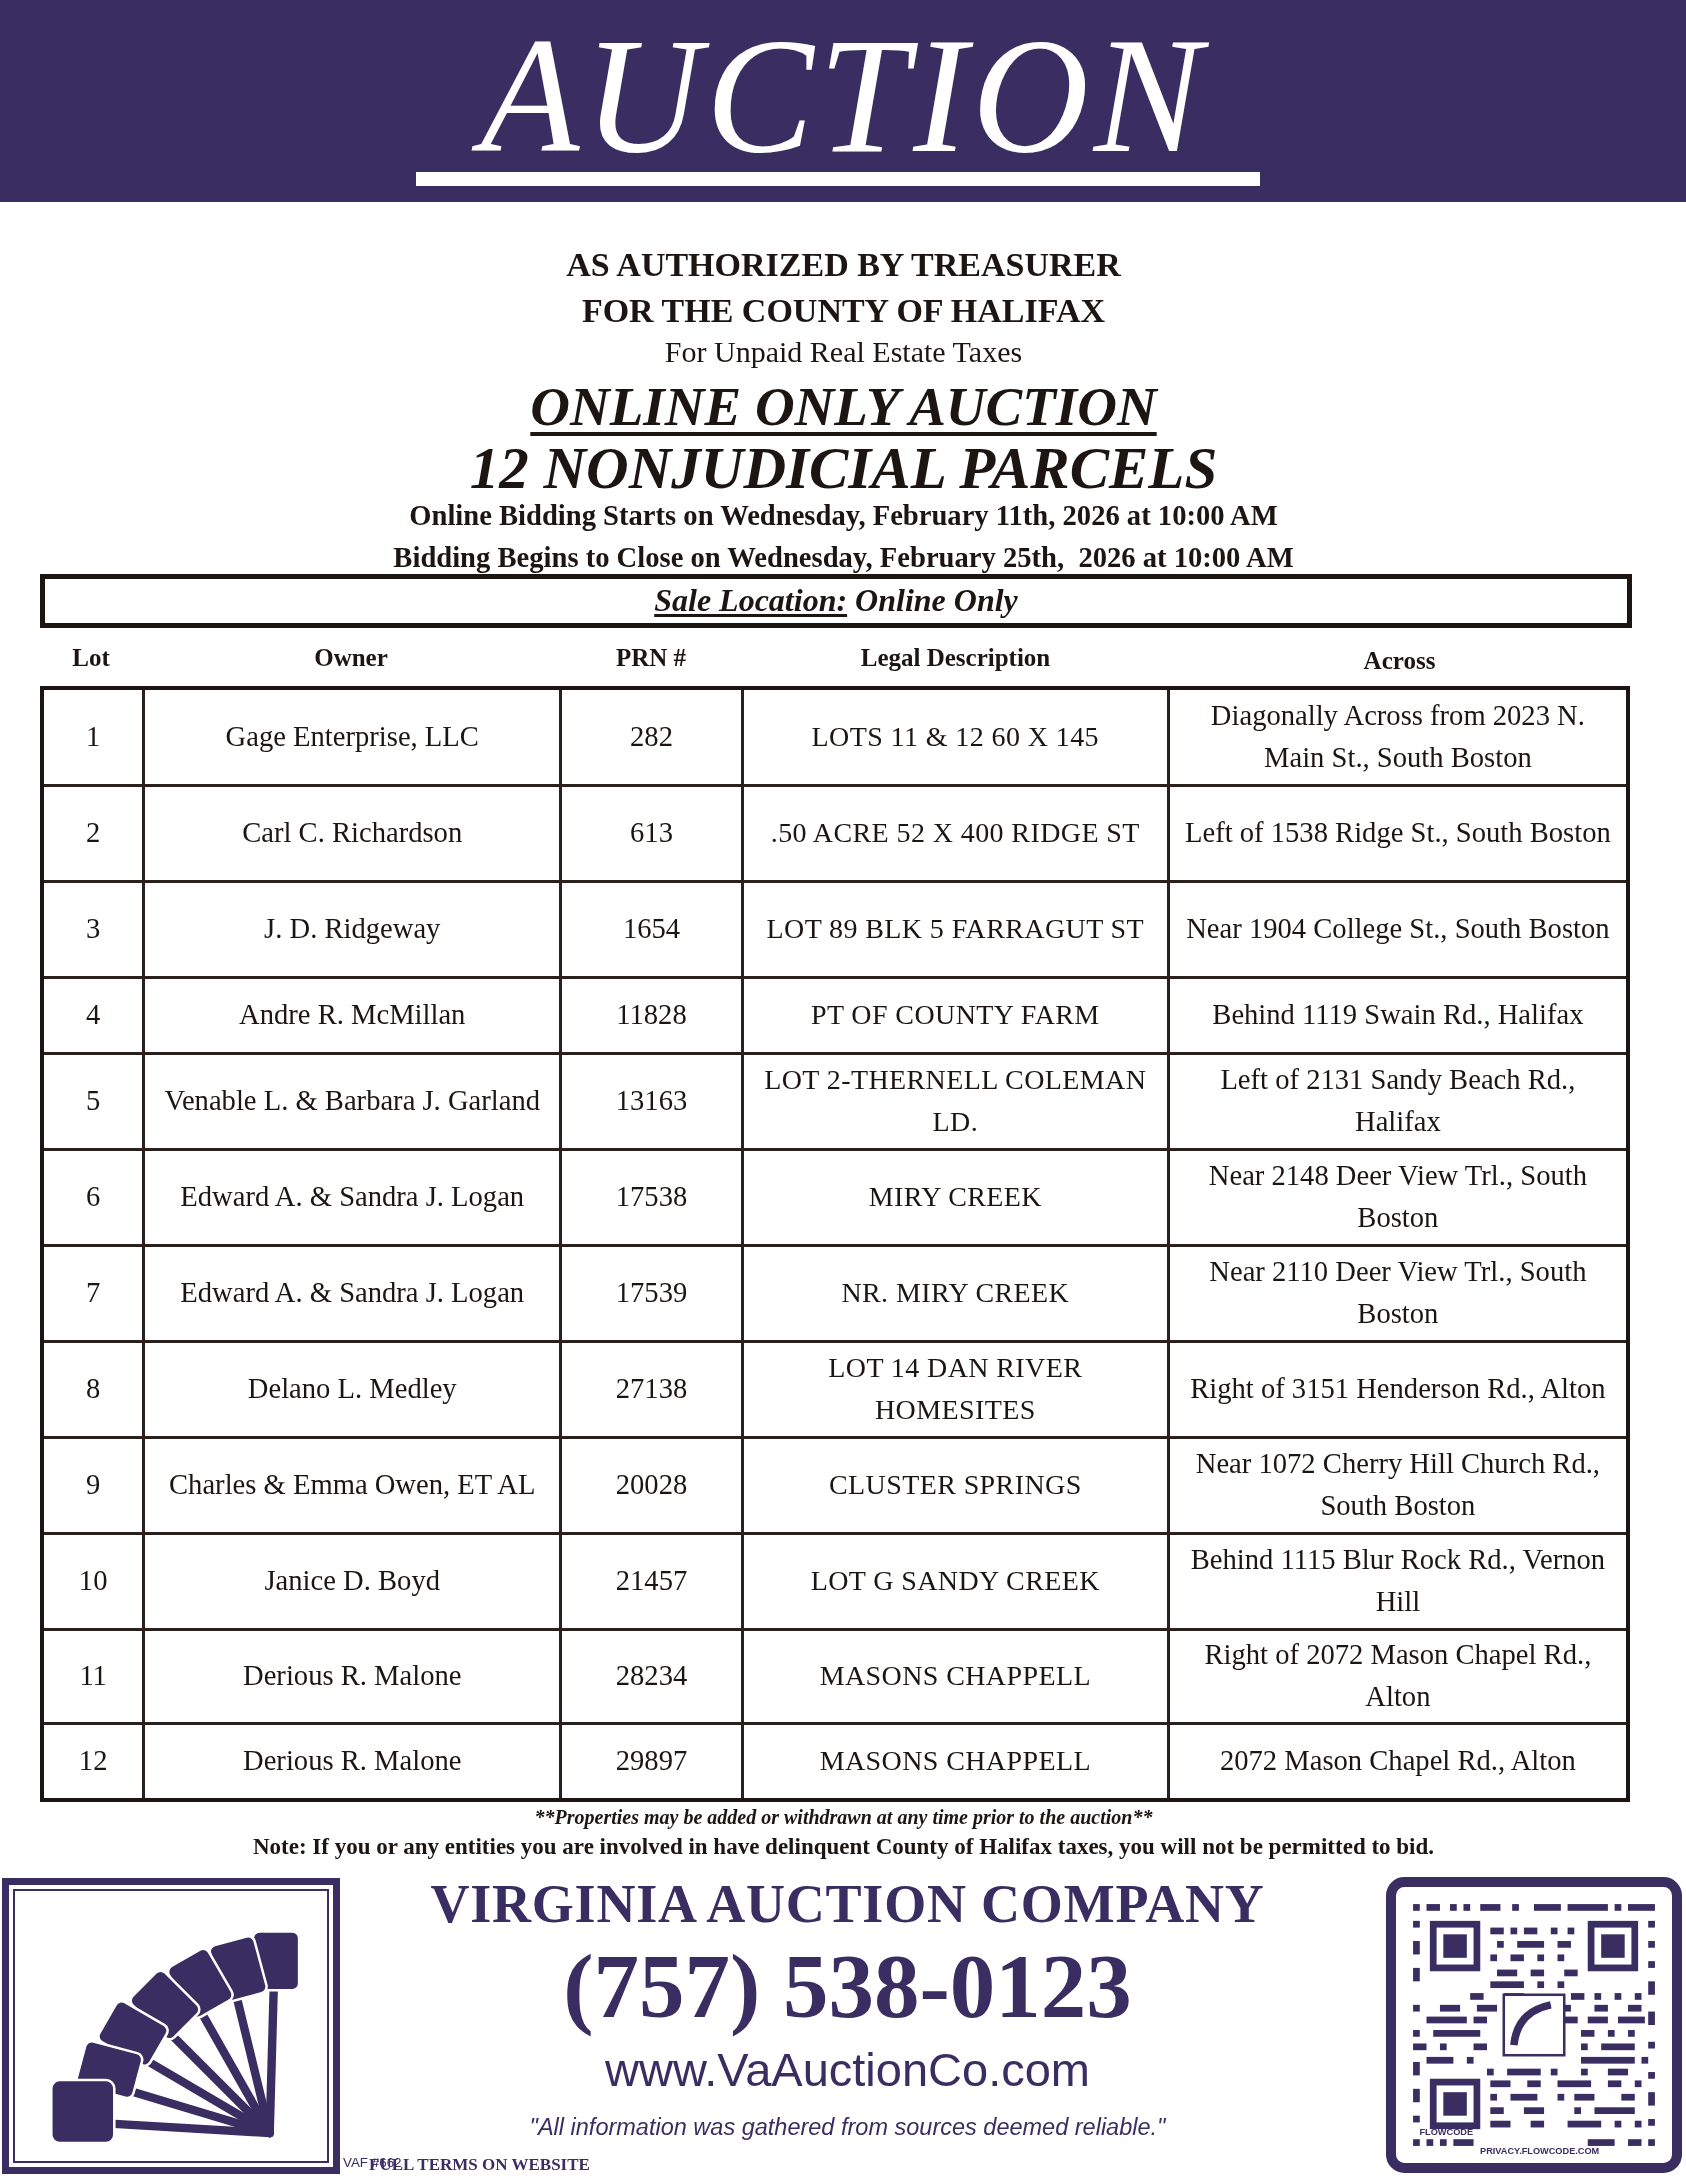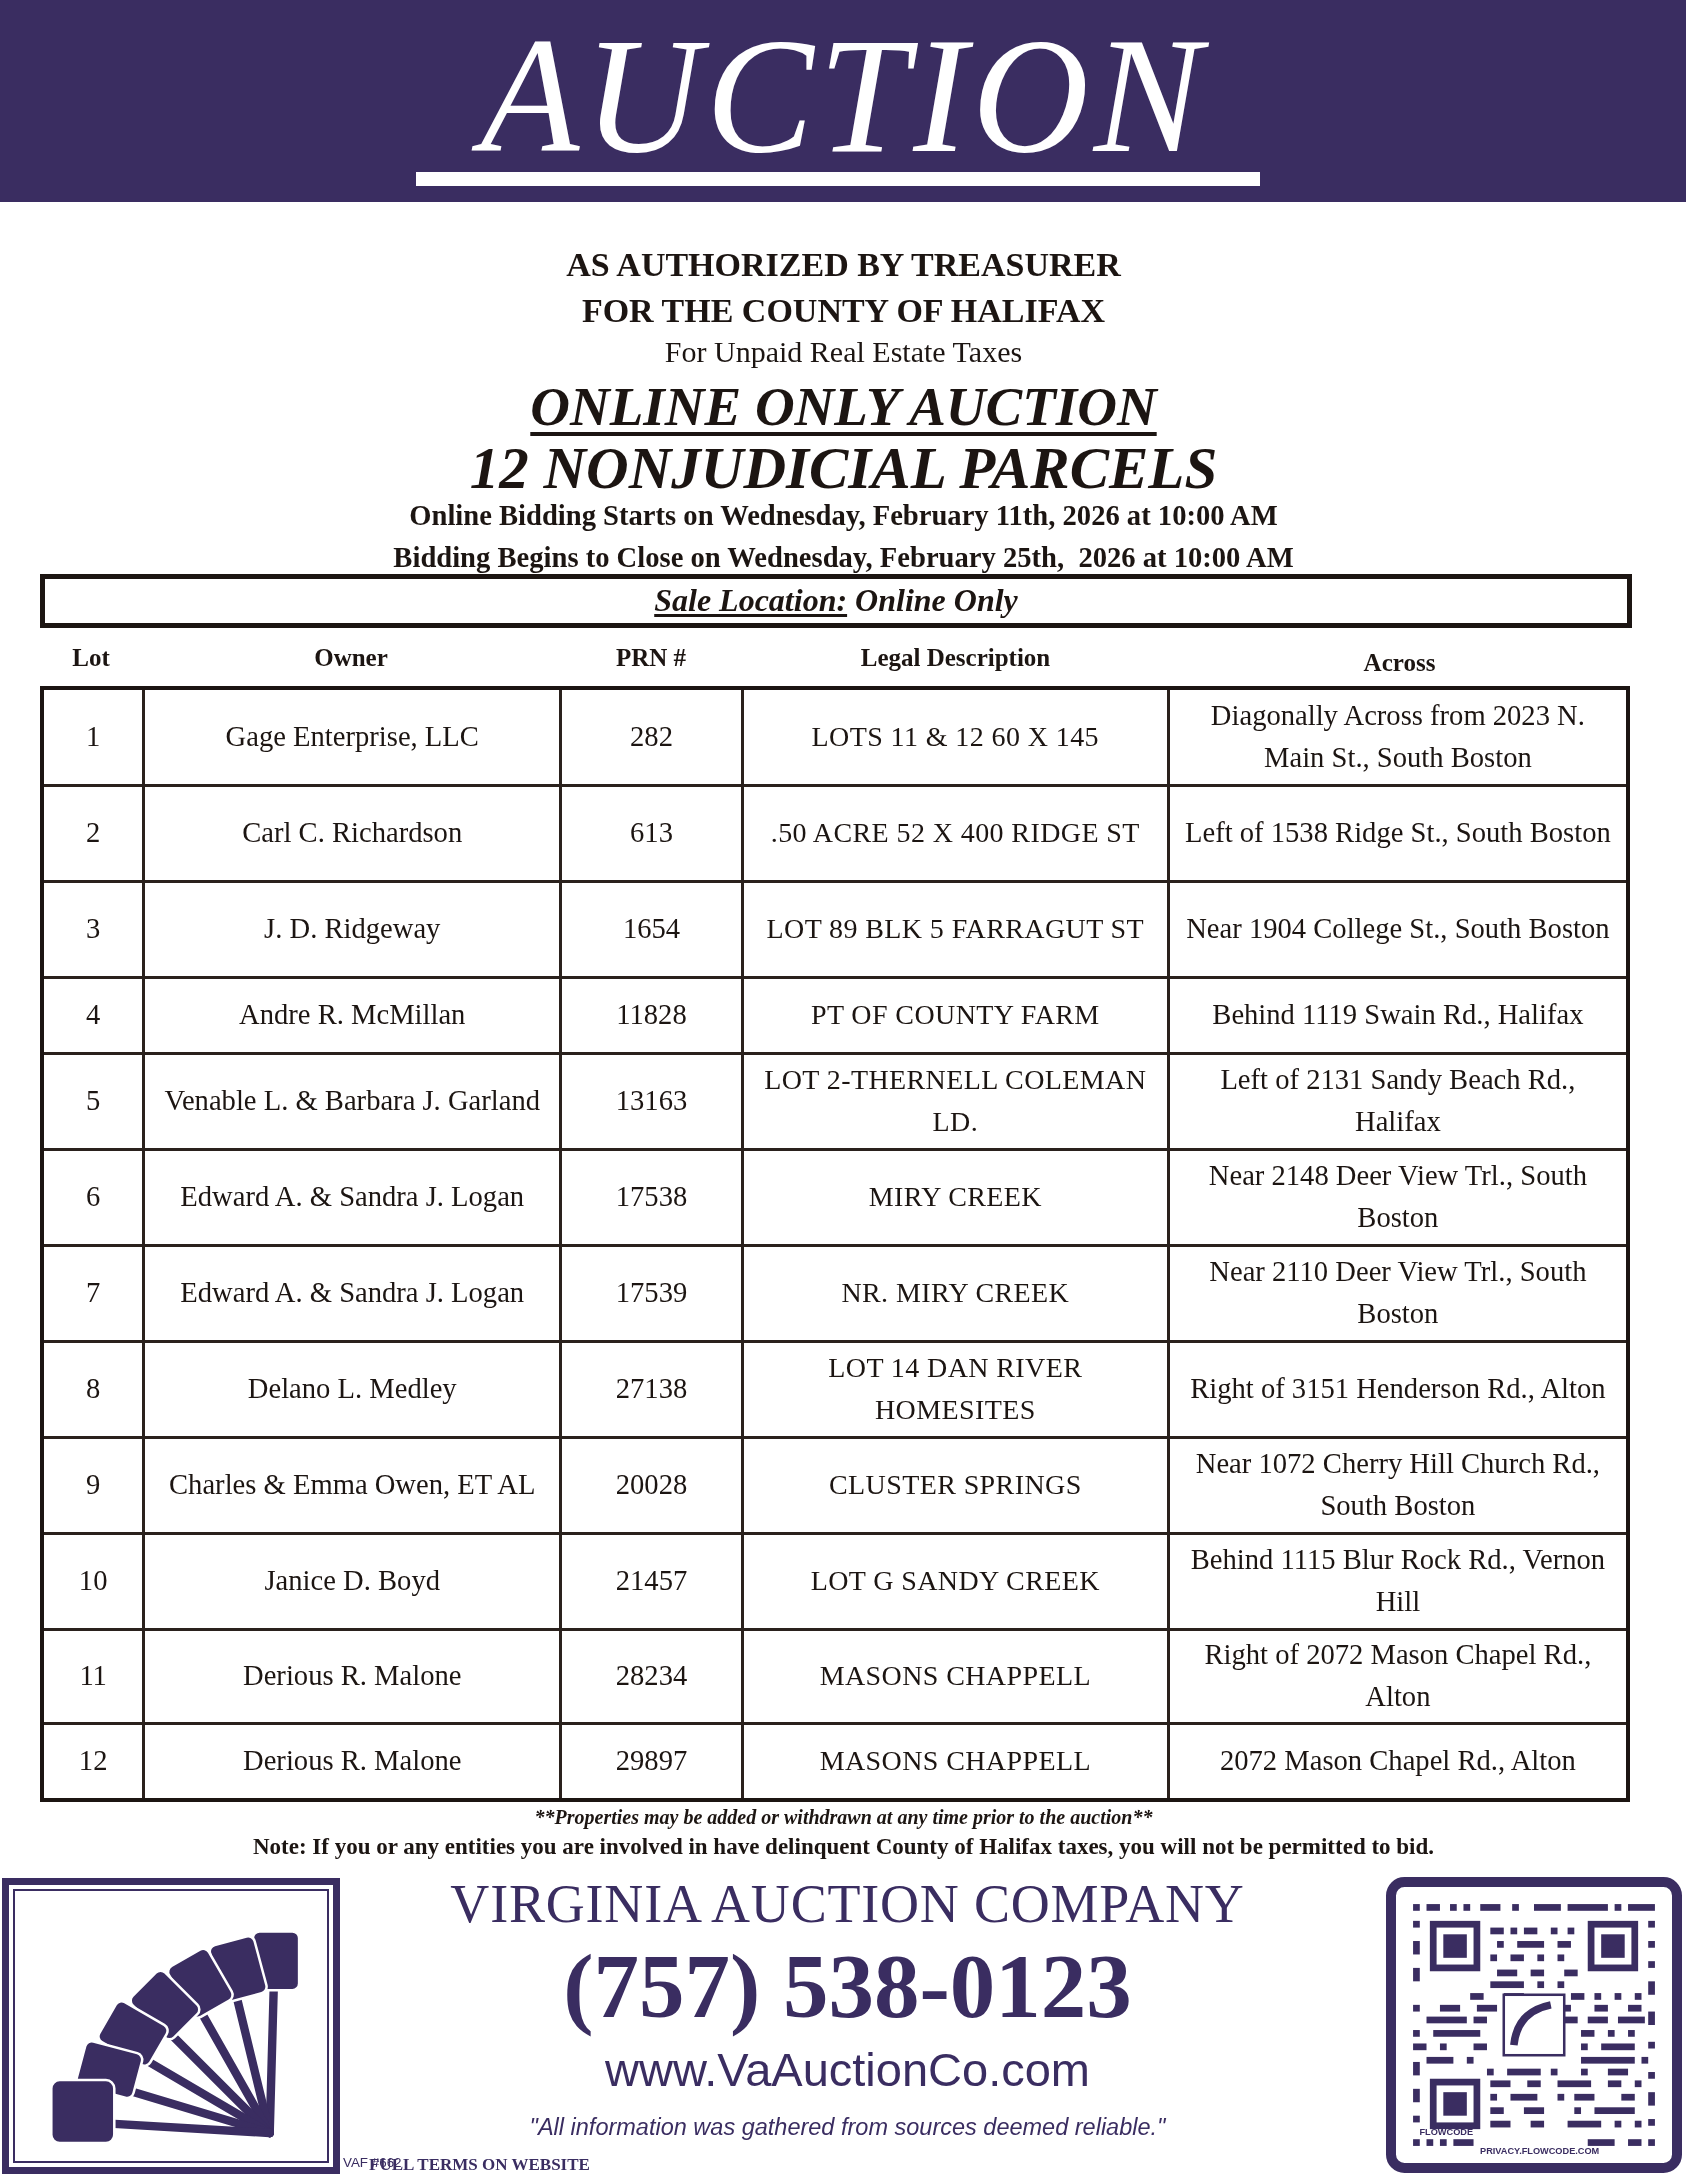--- a/index.html
+++ b/index.html
@@ -20,21 +20,21 @@
   .hdr-online span { text-decoration: underline; text-decoration-thickness: 4.2px; text-underline-offset: 6.7px; }
   .hdr-parcels { top: 398px; font-size: 59px; font-weight: bold; font-style: italic; }
   .hdr-start { top: 464px; font-size: 28.6px; font-weight: bold; }
   .hdr-close { top: 506px; font-size: 28.6px; font-weight: bold; white-space: pre; }
 
   .sale-box { position: absolute; left: 40px; top: 574px; width: 1592px; height: 54px;
     border: 5px solid #1c1512; text-align: center; font-size: 32px; font-weight: bold; font-style: italic; line-height: 42px; }
   .sale-box .lbl { text-decoration: underline; text-decoration-thickness: 2.5px; text-underline-offset: 3.4px; }
 
   .col-headers { position: absolute; left: 40px; top: 637px; width: 1590px; height: 42px; display: flex;
-    font-size: 25px; font-weight: bold; }
+    font-size: 25px; font-weight: bold; align-items: center; }
   .col-headers div { text-align: center; line-height: 42px; }
 
   table.parcels { position: absolute; left: 40px; top: 686px; width: 1590px; border-collapse: collapse;
     border: 4.2px solid #1c1512; font-family: "Liberation Serif", serif; }
   table.parcels td { border: 3.4px solid #2a211d; text-align: center; vertical-align: middle;
     font-size: 28.6px; line-height: 42px; padding: 0 11.8px; color: #1c1512; }
   table.parcels td.legal { font-size: 28px; letter-spacing: 0.4px; }
   table.parcels col.c-lot { width: 102px; }
   table.parcels col.c-owner { width: 418px; }
   table.parcels col.c-prn { width: 182px; }
@@ -46,21 +46,21 @@
   .note-bid { position: absolute; left: 0; width: 1687px; top: 1834px; text-align: center;
     font-size: 23px; font-weight: bold; }
 
   .logo-box { position: absolute; left: 1.7px; top: 1878px; width: 338px; height: 296px;
     border: 7.6px solid #3a2d61; }
   .logo-box .inner { position: absolute; left: 4.2px; top: 4.2px; right: 4.2px; bottom: 4.2px; border: 2.5px solid #3a2d61; }
   .logo-box svg { position: absolute; left: 17px; top: 17px; }
   .vaf { position: absolute; left: 343px; top: 2155px; font-family: "Liberation Sans", sans-serif; font-size: 13.4px; color: #3a2d61; }
 
   .company { position: absolute; left: 369px; width: 957px; top: 1873px; text-align: center;
-    color: #3a2d61; font-family: "Liberation Serif", serif; font-weight: normal; font-size: 54px; letter-spacing: 0.8px; }
+    color: #3a2d61; font-family: "Liberation Serif", serif; font-weight: bold; font-size: 54px; letter-spacing: 0.8px; }
   .phone { position: absolute; left: 369px; width: 957px; top: 1936px; text-align: center;
     color: #3a2d61; font-family: "Liberation Serif", serif; font-weight: bold; font-size: 91px; line-height: 101px; }
   .website { position: absolute; left: 369px; width: 957px; top: 2042px; text-align: center;
     color: #3a2d61; font-family: "Liberation Sans", sans-serif; font-size: 47px; }
   .disclaimer { position: absolute; left: 369px; width: 957px; top: 2114px; text-align: center;
     color: #3a2d61; font-family: "Liberation Sans", sans-serif; font-style: italic; font-size: 23.5px; }
   .terms { position: absolute; left: 369px; width: 957px; top: 2155px; text-align: left;
     color: #3a2d61; font-family: "Liberation Serif", serif; font-weight: bold; font-size: 17px; }
 
   .qr { position: absolute; left: 1386px; top: 1877px; width: 296px; height: 296px;

